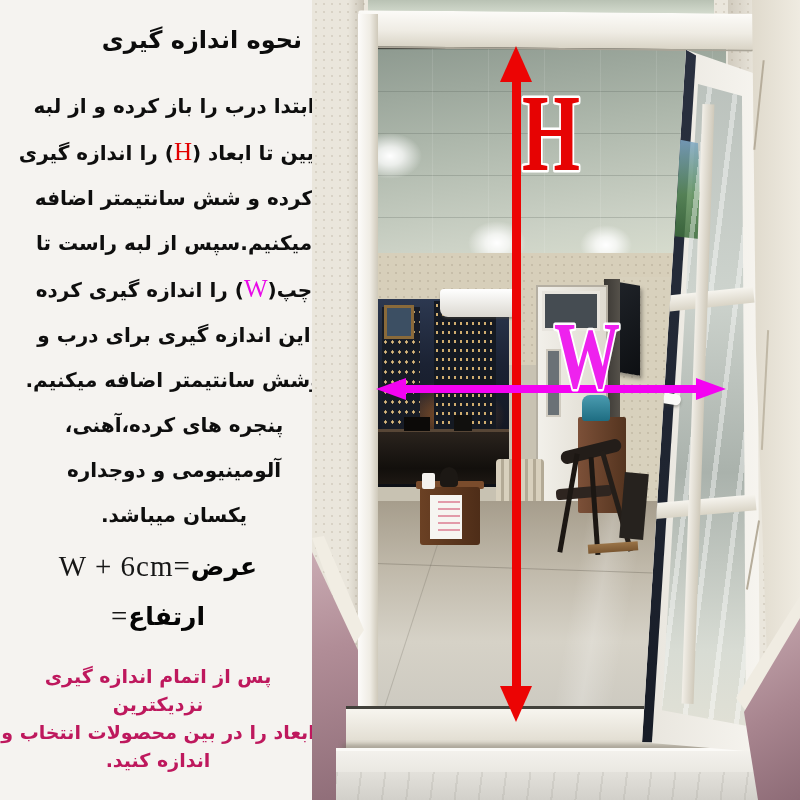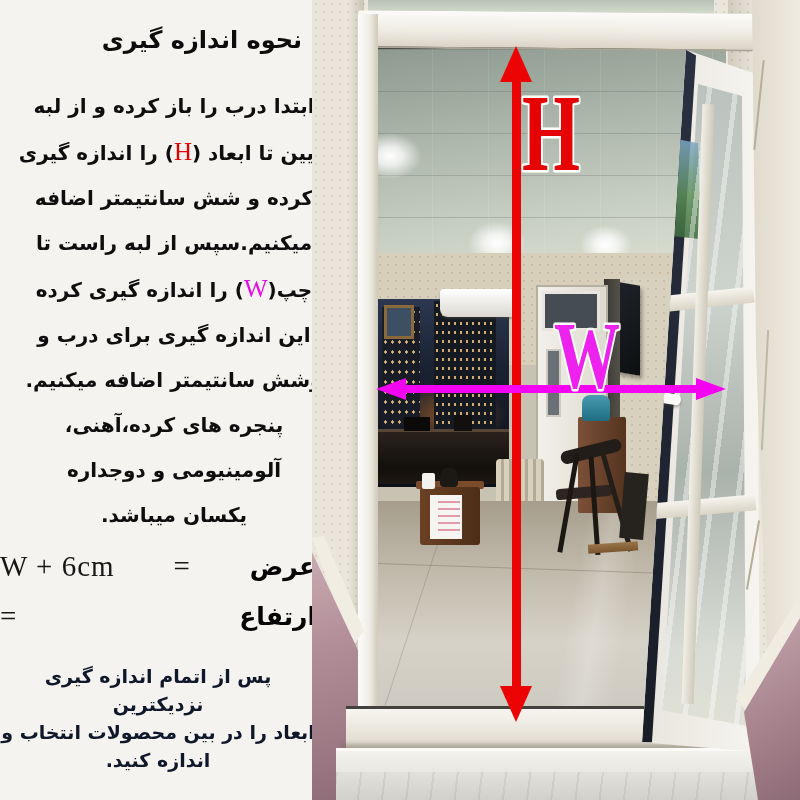--- a/index.html
+++ b/index.html
@@ -7,27 +7,27 @@
           font-family:"DejaVu Sans",sans-serif;padding-left:12px;}
 
   
   .text-col{position:absolute;left:0;top:0;width:316px;height:800px;}
   .title{position:absolute;top:26px;right:14px;margin:0;font-weight:bold;font-size:24px;color:#0c0c0c;}
   .para{position:absolute;top:84px;left:16px;width:316px;text-align:center;
         font-weight:bold;font-size:20px;line-height:45px;color:#0e0e0e;}
   .para .line{white-space:nowrap;}
   .Hred{color:#e20000;font-family:"Liberation Serif",serif;font-weight:normal;font-size:25px;}
   .Wmag{color:#e808e8;font-family:"Liberation Serif",serif;font-weight:normal;font-size:25px;}
-  .formula{position:absolute;left:0;width:316px;display:flex;justify-content:space-between;
-           align-items:center;gap:6px;direction:ltr;}
+  .formula{position:absolute;left:0;width:316px;display:flex;justify-content:center;
+           align-items:center;gap:0;direction:ltr;}
   .f1{top:550px;} .f2{top:600px;}
   .expr,.eq{font-family:"Liberation Serif",serif;font-size:29px;color:#161616;letter-spacing:1px;}
   .flabel{font-weight:bold;font-size:25px;color:#050505;}
   .footer{position:absolute;top:662px;left:0;width:316px;text-align:center;
-          font-weight:bold;font-size:19px;line-height:28px;color:#0f172a;}
+          font-weight:bold;font-size:19px;line-height:28px;color:#be185d;}
 
   
   .photo{position:absolute;left:312px;top:0;width:488px;height:800px;overflow:hidden;background:#eae6dc;}
   .photo div,.photo svg{position:absolute;}
   .speckle{background-image:radial-gradient(rgba(160,150,128,0.30) 1px,rgba(0,0,0,0) 1.4px);background-size:8px 8px;}
 
   .wallbase{left:0;top:0;width:488px;height:800px;background:#eae6dc;}
   .walltex{left:0;top:0;width:488px;height:800px;opacity:.8;}
   .jambshadowL{left:36px;top:0;width:16px;height:760px;
       background:linear-gradient(to right,rgba(140,130,110,0),rgba(140,130,110,.35));}

